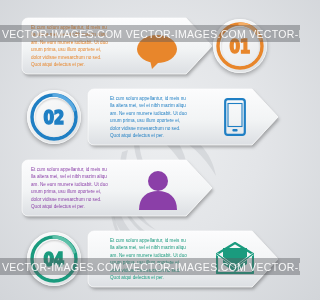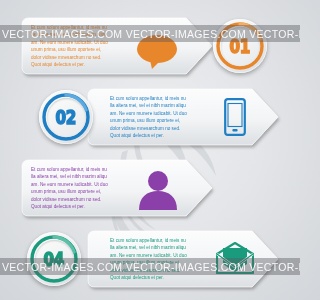--- a/index.html
+++ b/index.html
@@ -173,21 +173,21 @@
 Quot atqui delectus ei per.</div>
 
   <div class="bicon" style="left:224px;top:19px;">
     <svg width="22" height="38" viewBox="0 0 22 38">
       <rect x="1.2" y="1.2" width="19.6" height="35.6" rx="2.6" fill="none" stroke="#1f7fc4" stroke-width="2.2"></rect>
       <rect x="4" y="5.5" width="14" height="23" fill="none" stroke="#1f7fc4" stroke-width="1.1"></rect>
       <rect x="8.4" y="31" width="5.2" height="2.4" rx=".9" fill="#1f7fc4"></rect>
     </svg>
   </div>
 
-  <div class="badge" style="left:39px;color:#1f7fc4;">
+  <div class="badge" style="left:27px;color:#1f7fc4;">
     <div class="ring"></div>
     <div class="arc">
       <svg width="48" height="48" viewBox="0 0 48 48">
         <circle cx="24" cy="24" r="22" fill="none" stroke="#1f7fc4" stroke-width="3.4"></circle>
         <path d="M24 2 A22 22 0 0 1 44 17" fill="none" stroke="#5aa9e0" stroke-width="3.4" stroke-linecap="round"></path>
       </svg>
     </div>
     <div class="inner">
       <span class="num num-outline" style="color:#1f7fc4;">02</span>
     </div>

